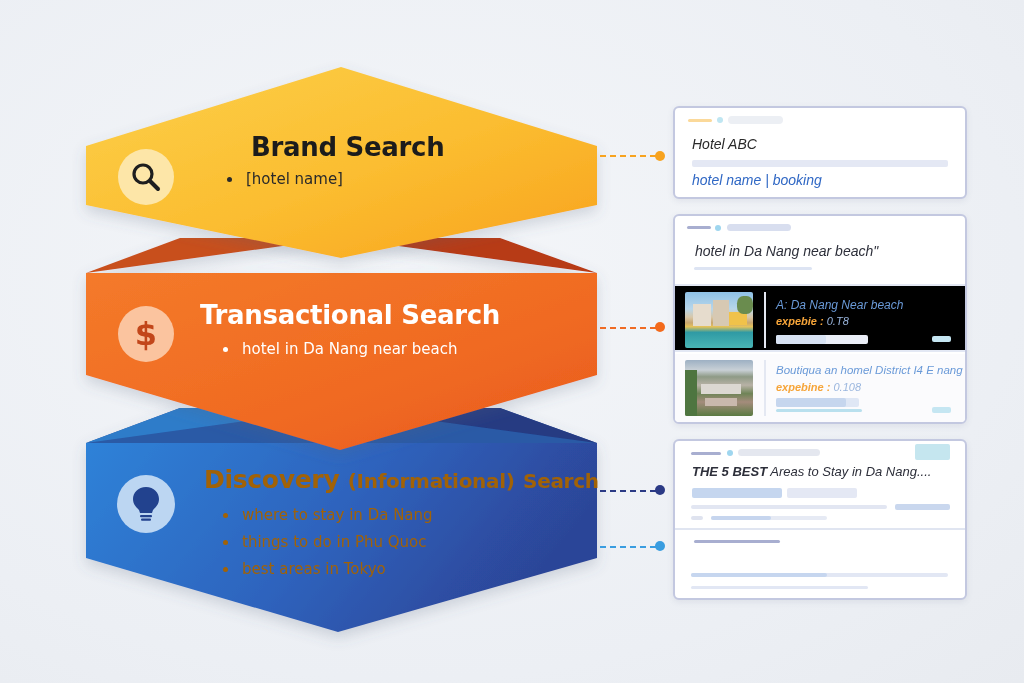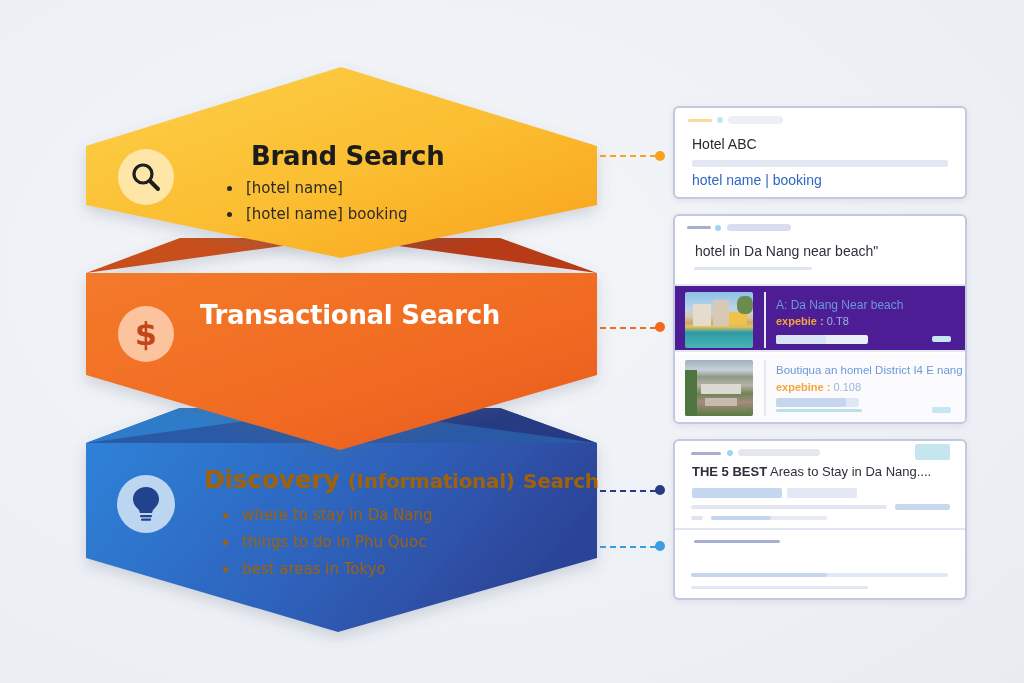--- a/index.html
+++ b/index.html
@@ -47,21 +47,21 @@
 
   .card {
     position: absolute;
     background: #ffffff;
     border: 2px solid #c3c8e0;
     border-radius: 6px;
     box-shadow: 0 2px 6px rgba(80,90,130,0.10);
     overflow: hidden;
   }
   .bar { position: absolute; border-radius: 4px; }
-  .card-text { position: absolute; white-space: nowrap; font-family: "Liberation Sans", sans-serif; }
+  .card-text { position: absolute; white-space: nowrap; font-family: "Liberation Sans", sans-serif; font-style: italic; }
 
   .thumb { position: absolute; width: 68px; height: 56px; border-radius: 2px; overflow: hidden; }
 </style>
 </head>
 <body>
 
 <div class="stage">
 
   <svg class="shapes" width="1024" height="683" viewBox="0 0 1024 683">
     <defs>
@@ -102,34 +102,34 @@
       <polygon points="341,67 597,146 597,205 341,258 86,205 86,146" fill="url(#gYellow)"></polygon>
     </g>
   </svg>
 
   <div class="icon-circle" style="left:118px; top:149px; background:#fde6a8;">
     <svg width="34" height="34" viewBox="0 0 34 34">
       <circle cx="14" cy="14" r="9" fill="none" stroke="#1e1e1e" stroke-width="3.2"></circle>
       <line x1="21" y1="21" x2="29" y2="29" stroke="#1e1e1e" stroke-width="4" stroke-linecap="round"></line>
     </svg>
   </div>
-  <div class="tier-text" style="left:224px; top:132px; color:#1c1c1c;margin-top:9px;">
+  <div class="tier-text" style="left:224px; top:132px; color:#1c1c1c;">
     <div class="tier-title" style="font-size:26px; padding-left:27px;">Brand Search</div>
     <ul class="tier-list" style="margin-top:4px; color:#2a2a2a;">
       <li>[hotel name]</li>
-      <li>[hotel name] booking</li>
     </ul>
   </div>
 
   <div class="icon-circle" style="left:118px; top:306px; background:#fbc49f;">
     <span style="font-family:'DejaVu Sans',sans-serif; font-weight:bold; font-size:32px; color:#c2461a; line-height:1;">$</span>
   </div>
   <div class="tier-text" style="left:200px; top:300px; color:#ffffff;">
     <div class="tier-title" style="font-size:26px;">Transactional Search</div>
     <ul class="tier-list" style="margin-left:20px; margin-top:6px;">
+      <li>hotel in Da Nang near beach</li>
     </ul>
   </div>
 
   <div class="icon-circle" style="left:117px; top:475px; width:58px; height:58px; background:#bcd6f2;">
     <svg width="30" height="38" viewBox="0 0 30 38">
       <path d="M15 2 C7 2 2 8 2 14 C2 19 5 22 8 25 L9 28 L21 28 L22 25 C25 22 28 19 28 14 C28 8 23 2 15 2 Z" fill="#22428e"></path>
       <rect x="9" y="30" width="12" height="2.2" rx="1" fill="#22428e"></rect>
       <rect x="10" y="33.5" width="10" height="2.2" rx="1" fill="#22428e"></rect>
     </svg>
   </div>
@@ -169,21 +169,21 @@
     <div class="card-text" style="left:17px; top:64px; font-size:14px; color:#2f67c4;">hotel name | booking</div>
   </div>
 
   <div class="card" style="left:673px; top:214px; width:294px; height:210px;">
     <div class="bar" style="left:12px; top:10px; width:24px; height:3px; background:#a8aed0;"></div>
     <div class="bar" style="left:40px; top:9px; width:6px; height:6px; border-radius:50%; background:#9fd6ef;"></div>
     <div class="bar" style="left:52px; top:8px; width:64px; height:7px; background:#d8deef;"></div>
     <div class="card-text" style="left:20px; top:27px; font-size:14px; color:#2d2f3a;">hotel in Da Nang near beach"</div>
     <div class="bar" style="left:19px; top:51px; width:118px; height:3px; background:#dde4f3;"></div>
 
-    <div style="position:absolute; left:0; top:68px; width:290px; height:68px; border-top:2px solid #e3e8f4; border-bottom:2px solid #e3e8f4; background:#4c1d95;">
+    <div style="position:absolute; left:0; top:68px; width:290px; height:68px; border-top:2px solid #e3e8f4; border-bottom:2px solid #e3e8f4; background:#000000;">
       <div class="thumb" style="left:10px; top:6px; background:linear-gradient(180deg,#8fc1e6 0%,#b7d6ea 30%,#d8c7a8 45%,#c9a76f 55%,#e6c35a 62%,#2f9aa4 72%,#49b5b5 100%);">
         <div style="position:absolute; left:8px; top:12px; width:18px; height:22px; background:#e6dccd;"></div>
         <div style="position:absolute; left:28px; top:8px; width:16px; height:26px; background:#d7c9b3;"></div>
         <div style="position:absolute; left:44px; top:20px; width:18px; height:13px; background:#f0c24a;"></div>
         <div style="position:absolute; left:52px; top:4px; width:16px; height:18px; background:#6a8c4e; border-radius:40%;"></div>
       </div>
       <div style="position:absolute; left:89px; top:6px; width:2px; height:56px; background:#e4e8f2;"></div>
       <div class="card-text" style="left:101px; top:12px; font-size:12px; color:#6a9ad8;">A: Da Nang Near beach</div>
       <div class="card-text" style="left:101px; top:29px; font-size:11px;">
         <span style="color:#f6a53a; font-weight:bold;">expebie :</span>

